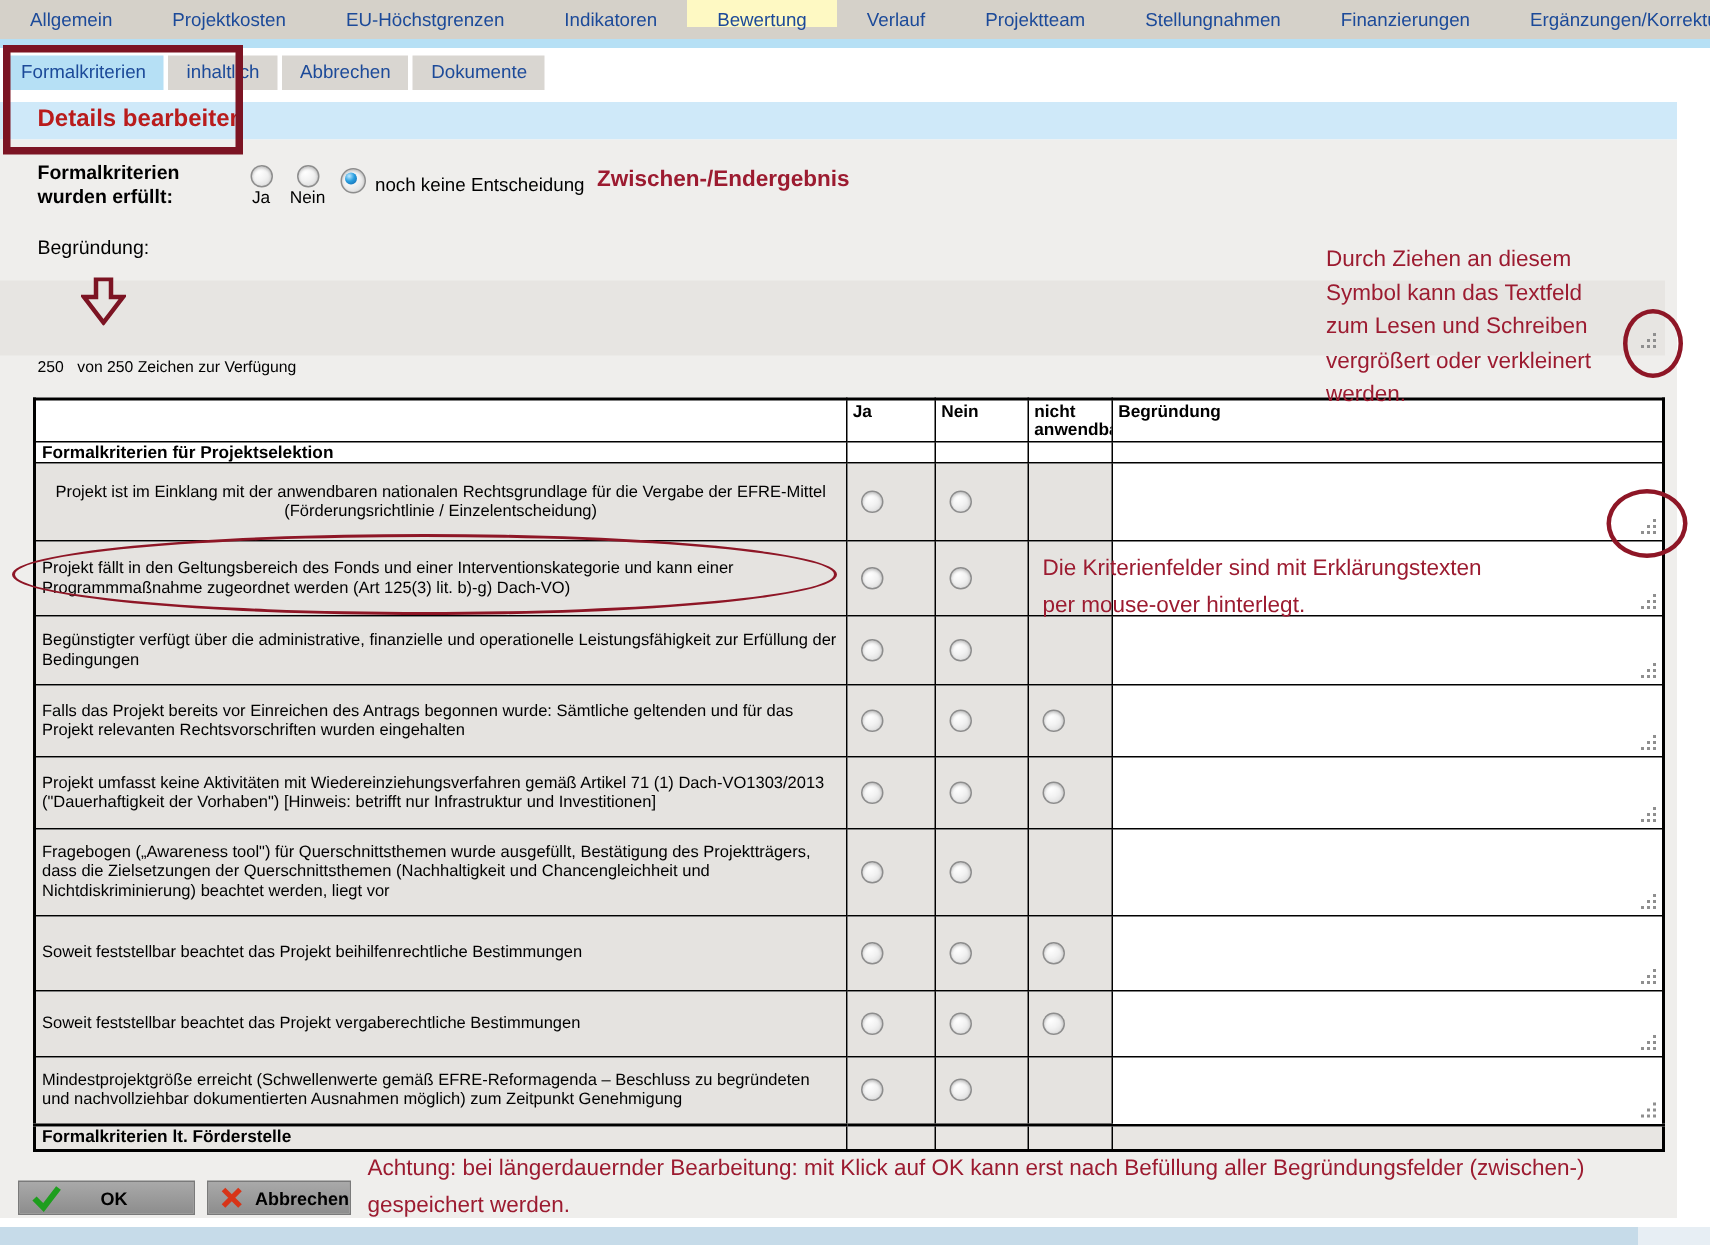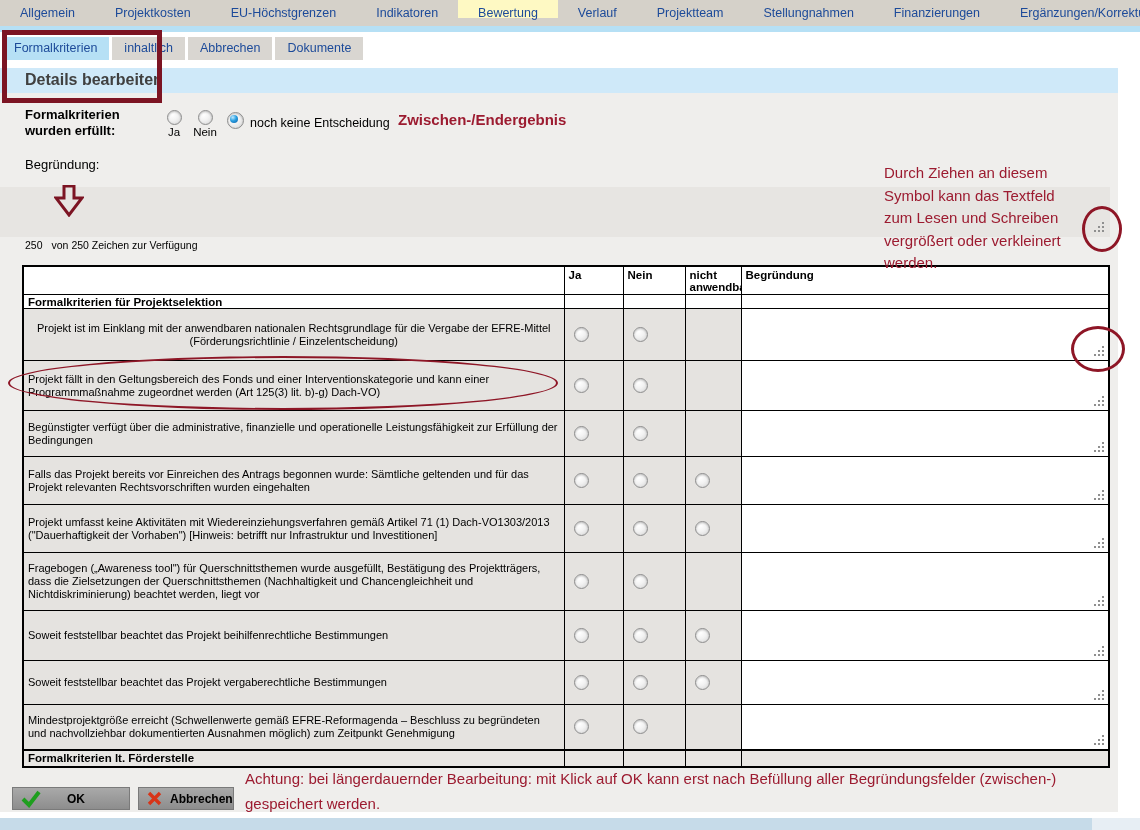--- a/index.html
+++ b/index.html
@@ -12,21 +12,21 @@
   .nav-tab.active{background:#fef9c3;}
   .nav-strip{position:absolute;left:0;top:26px;width:1140px;height:6px;background:#b6e0f5;}
 
   
   .sub-tabs{position:absolute;left:2px;top:37px;height:23px;white-space:nowrap;}
   .sub-tab{display:inline-block;height:23px;line-height:23px;padding:0 12px;margin-right:3px;background:#d9d6d1;color:#1c4a99;font-size:12.5px;cursor:pointer;}
   .sub-tab.active{background:#b6e0f5;}
 
   
   .details-bar{position:absolute;left:0;top:68px;width:1118px;height:25px;background:#cfe9f9;}
-  .details-bar span{position:absolute;left:25px;top:3px;font-size:16px;font-weight:bold;color:#404040;}
+  .details-bar span{position:absolute;left:25px;top:3px;font-size:16px;font-weight:bold;color:#b91c1c;}
 
   
   .content-bg{position:absolute;left:0;top:93px;width:1118px;height:719px;background:#efeeec;}
 
   
   .q-label{position:absolute;left:25px;top:107px;width:130px;font-size:13px;font-weight:bold;color:#000;line-height:16px;}
   .radio{position:relative;display:inline-block;width:13px;height:13px;border-radius:50%;border:1px solid #8d8d8d;background:radial-gradient(circle at 35% 30%, #ffffff 0%, #f2f2f2 45%, #d5d5d5 100%);box-shadow:inset 0 1px 2px rgba(0,0,0,.22);vertical-align:middle;cursor:pointer;}
   .radio.selected::after{content:"";position:absolute;left:2px;top:2px;width:8px;height:8px;border-radius:50%;background:radial-gradient(circle at 35% 30%, #bfe9ff 0%, #2a9fe0 45%, #0d5fa8 100%);}
   .radio-col{position:absolute;text-align:center;font-size:11.5px;color:#000;}
   .radio-col .radio{display:block;margin:0 auto 1px auto;}
@@ -121,20 +121,24 @@
   <div class="anno-box"></div>
   <svg class="arrow-down" width="30" height="32" viewBox="0 0 30 32">
     <path d="M10 1 H20 V13 H28 L15 30 L2 13 H10 Z" fill="none" stroke="#7c1423" stroke-width="3" stroke-linejoin="miter"></path>
   </svg>
   <div class="anno anno-resize">
     <span>Durch Ziehen an diesem Symbol kann das Textfeld zum Lesen und Schreiben vergrößert oder verkleinert werden.</span>
   </div>
   <div class="anno-ellipse ell-grip1"></div>
   <div class="anno-ellipse ell-grip2"></div>
   <div class="anno-ellipse ell-row2"></div>
+  <div class="anno anno-mouseover">
+    <div>Die Kriterienfelder sind mit Erklärungstexten</div>
+    <div>per mouse-over hinterlegt.</div>
+  </div>
 
   <div class="tbl-wrap">
     <table class="crit">
       <colgroup>
         <col style="width:541px">
           <col style="width:59px">
           <col style="width:62px">
           <col style="width:56px">
           <col style="width:368px">
       </colgroup>

